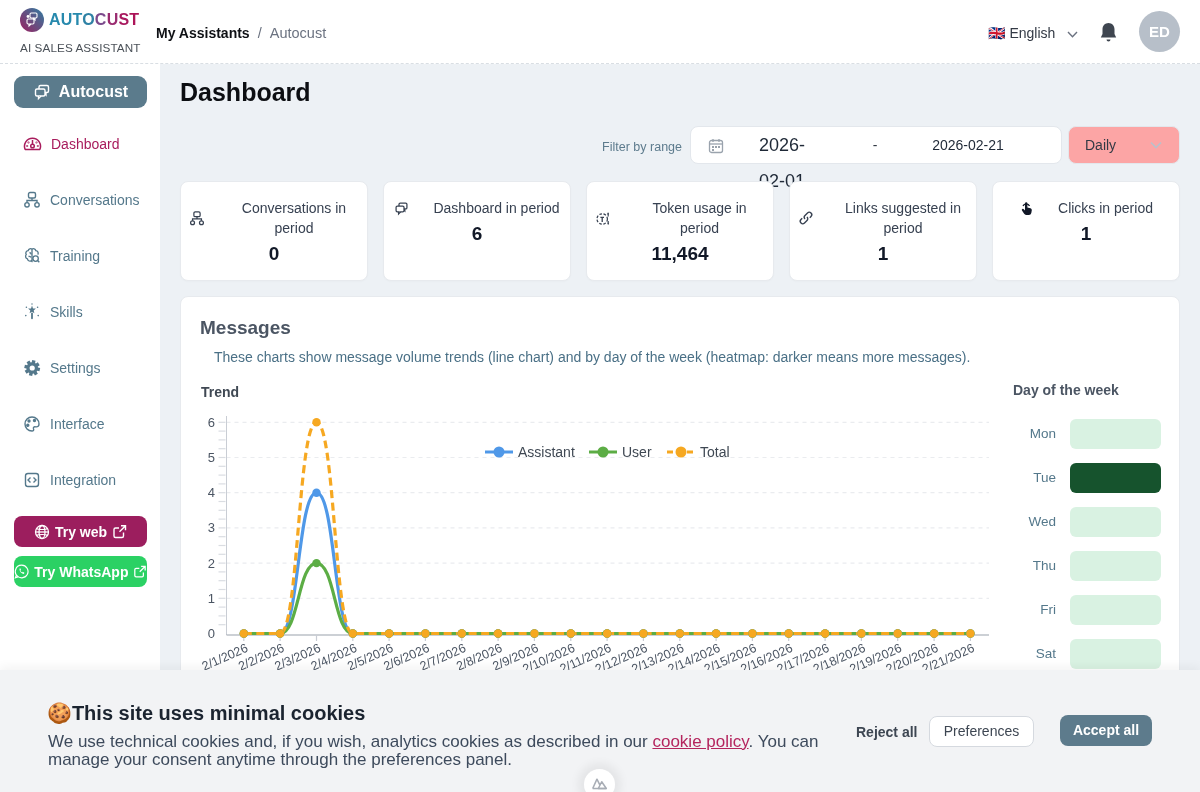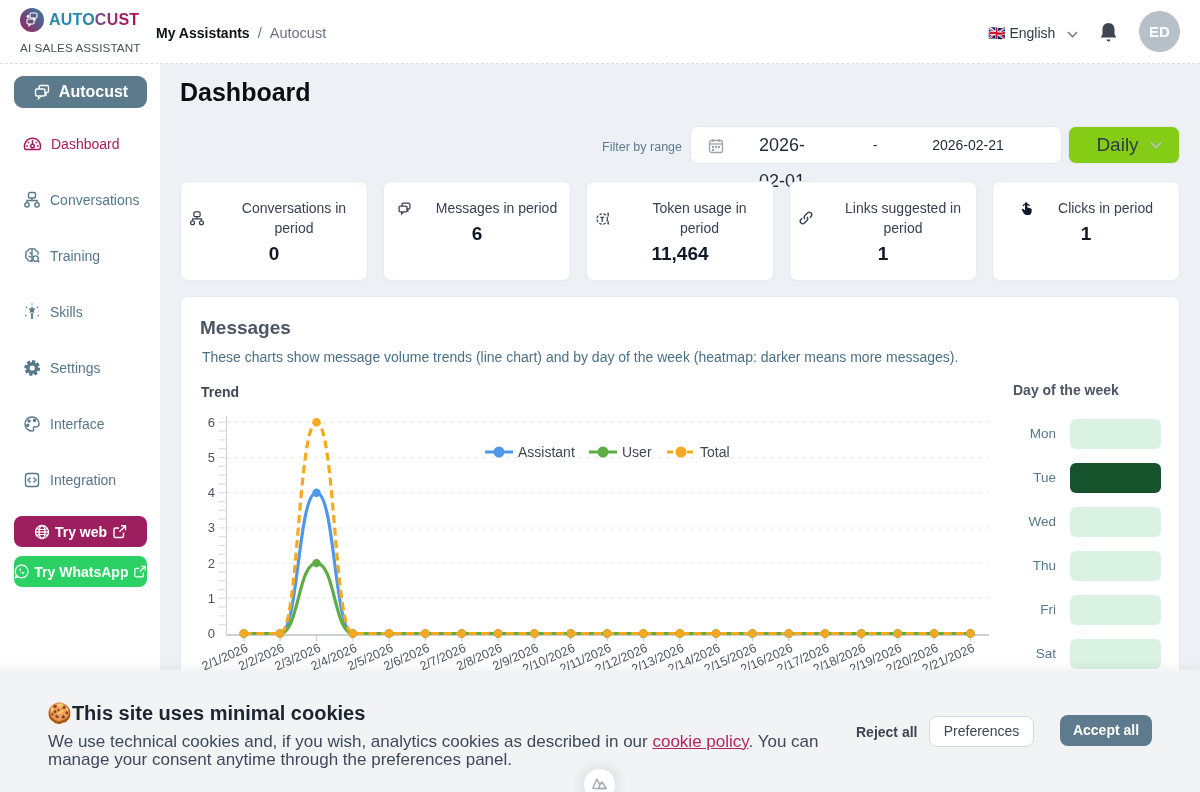--- a/index.html
+++ b/index.html
@@ -17,30 +17,30 @@
 
 .sidebar { position:fixed; top:64px; left:0; width:160px; height:728px; background:#fff; z-index:20; }
 .sb-autocust { position:absolute; left:14px; top:12px; width:133px; height:32px; background:#5b7b8c; color:#fff; border-radius:9px; font-size:16px; font-weight:bold; display:flex; align-items:center; justify-content:center; gap:8px; }
 .sb-item { position:absolute; left:23px; height:20px; display:flex; align-items:center; gap:9px; color:#54788b; font-size:14px; }
 .sb-item.active { color:#a81b5c; }
 .sb-try { position:absolute; left:14px; width:133px; height:31px; border-radius:8px; color:#fff; font-size:14px; font-weight:bold; display:flex; align-items:center; justify-content:center; gap:5px; white-space:nowrap; }
 
 h1.dash { position:absolute; left:180px; top:78px; font-size:25px; font-weight:bold; color:#0c0e12; z-index:1; }
 .filterlabel { position:absolute; right:518px; top:140px; font-size:12.5px; color:#5d7b8d; }
 .daterange { position:absolute; left:690px; top:126px; width:372px; height:38px; background:#fff; border:1px solid #e3e7ec; border-radius:8px; font-size:14px; line-height:36px; }
-.daily { position:absolute; left:1068px; top:126px; width:112px; height:38px; background:#84cc16; border:1px solid #e3e7ec; border-radius:8px; display:flex; align-items:center; padding:0 17px 0 16px; font-size:19px; color:#333a45;text-align:center; }
+.daily { position:absolute; left:1068px; top:126px; width:112px; height:38px; background:#fca5a5; border:1px solid #e3e7ec; border-radius:8px; display:flex; align-items:center; padding:0 17px 0 16px; font-size:14px; color:#333a45; }
 
 .card { position:absolute; top:181px; width:188px; height:100px; background:#fff; border:1px solid #e7eaee; border-radius:8px; box-shadow:0 1px 2px rgba(0,0,0,0.02); padding:16px 8px 0; }
 .card .trow { display:flex; align-items:center; justify-content:center; gap:24px; }
 .card .t { font-size:14px; color:#374151; line-height:20px; text-align:center; max-width:130px; }
 .card .v { font-size:19px; font-weight:bold; color:#111827; margin-top:5px; text-align:center; }
 
 .panel { position:absolute; left:180px; top:296px; width:1000px; height:500px; background:#fff; border:1px solid #e7eaee; border-radius:8px; z-index:2; }
 .panel h2 { position:absolute; left:19px; top:20px; font-size:19px; font-weight:bold; color:#4b5563; }
-.panel .desc { position:absolute; left:21px; top:52px; font-size:14px; color:#4a7086; }
+.panel .desc { position:absolute; left:33px; top:52px; font-size:14px; color:#4a7086; }
 .trendlbl { position:absolute; left:20px; top:87px; font-size:14px; font-weight:bold; color:#3f4853; }
 .dowlbl { position:absolute; left:832px; top:85px; font-size:14px; font-weight:bold; color:#4b5563; }
 .dowrow { position:absolute; left:790px; width:190px; height:30px;text-align:right; }
 .dowrow .lab { position:absolute; right:105px; top:7px; font-size:13.5px; color:#54788b; }
 .dowrow .cell { position:absolute; left:99px; top:0; width:91px; height:30px; border-radius:6px; background:#d9f2e2; }
 .dowrow .cell.dark { background:#16532d; }
 
 .cookie { position:fixed; bottom:0; left:0; width:1200px; height:122px; background:#f2f3f5; box-shadow:0 -3px 10px rgba(0,0,0,0.05); z-index:40; }
 .btn-reject { position:absolute; left:856px; top:724px; font-size:14px; font-weight:bold; color:#3d4652; }
 .btn-pref { position:absolute; left:929px; top:716px; width:105px; height:31px; font-size:14px; color:#3d4652; background:#fff; border:1px solid #d5d9df; border-radius:8px; text-align:center; line-height:29px; }
@@ -87,21 +87,21 @@
   <div class="v">0</div>
 </div>
 <div class="card" style="left:383px;">
   <div class="trow">
       <svg width="15" height="15" viewBox="0 0 18 18" fill="none" stroke="#374151" stroke-width="1.5">
         <rect x="6" y="2.5" width="9.5" height="7" rx="1.5"></rect>
         <path d="M13 9.5 L13 12 L10.5 9.5"></path>
         <rect x="2.5" y="6" width="9.5" height="7" rx="1.5" fill="#fff"></rect>
         <path d="M5.5 13 L5.5 15.5 L8 13" fill="#fff"></path>
       </svg>
-      <span class="t">Messages in period</span>
+      <span class="t">Dashboard in period</span>
     </div>
   <div class="v">6</div>
 </div>
 <div class="card" style="left:586px;">
   <div class="trow">
       <svg width="15" height="15" viewBox="0 0 15 15" fill="none" stroke="#374151" stroke-width="1.25">
         <circle cx="6.2" cy="8" r="5.2" stroke-dasharray="2.6 1.6"></circle>
         <path d="M4.4 6.4 L8 6.4 M6.2 6.4 L6.2 11" stroke-width="1.3"></path>
         <path d="M12 1.6 L13 3.4 L11 3.4 Z M12 3.4 L12 5" stroke-width="0" fill="#374151"></path>
         <path d="M12.2 1.8 L12.2 5.4" stroke-width="1.1"></path>

